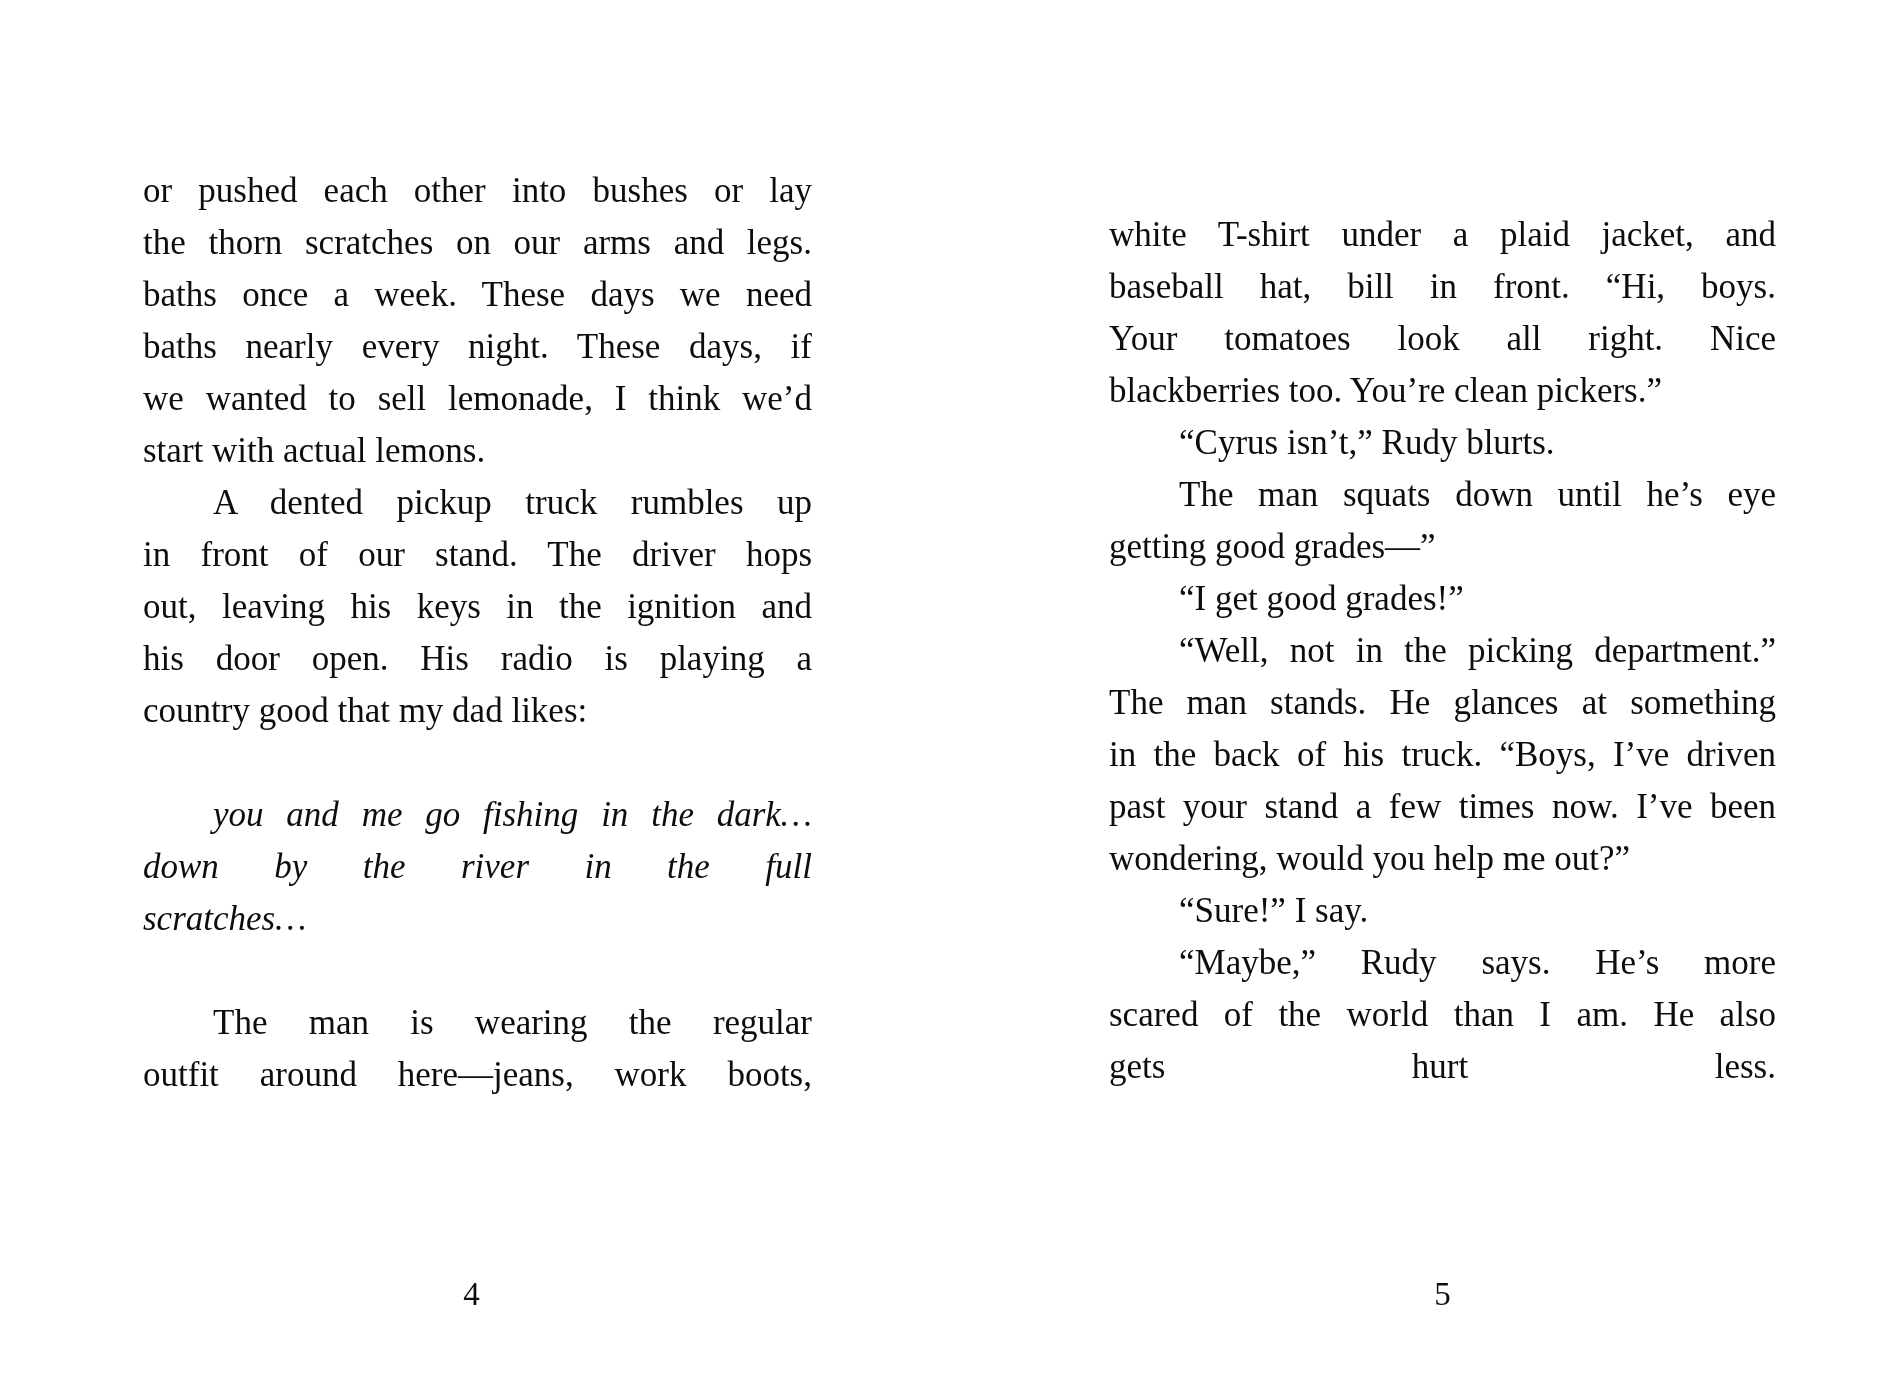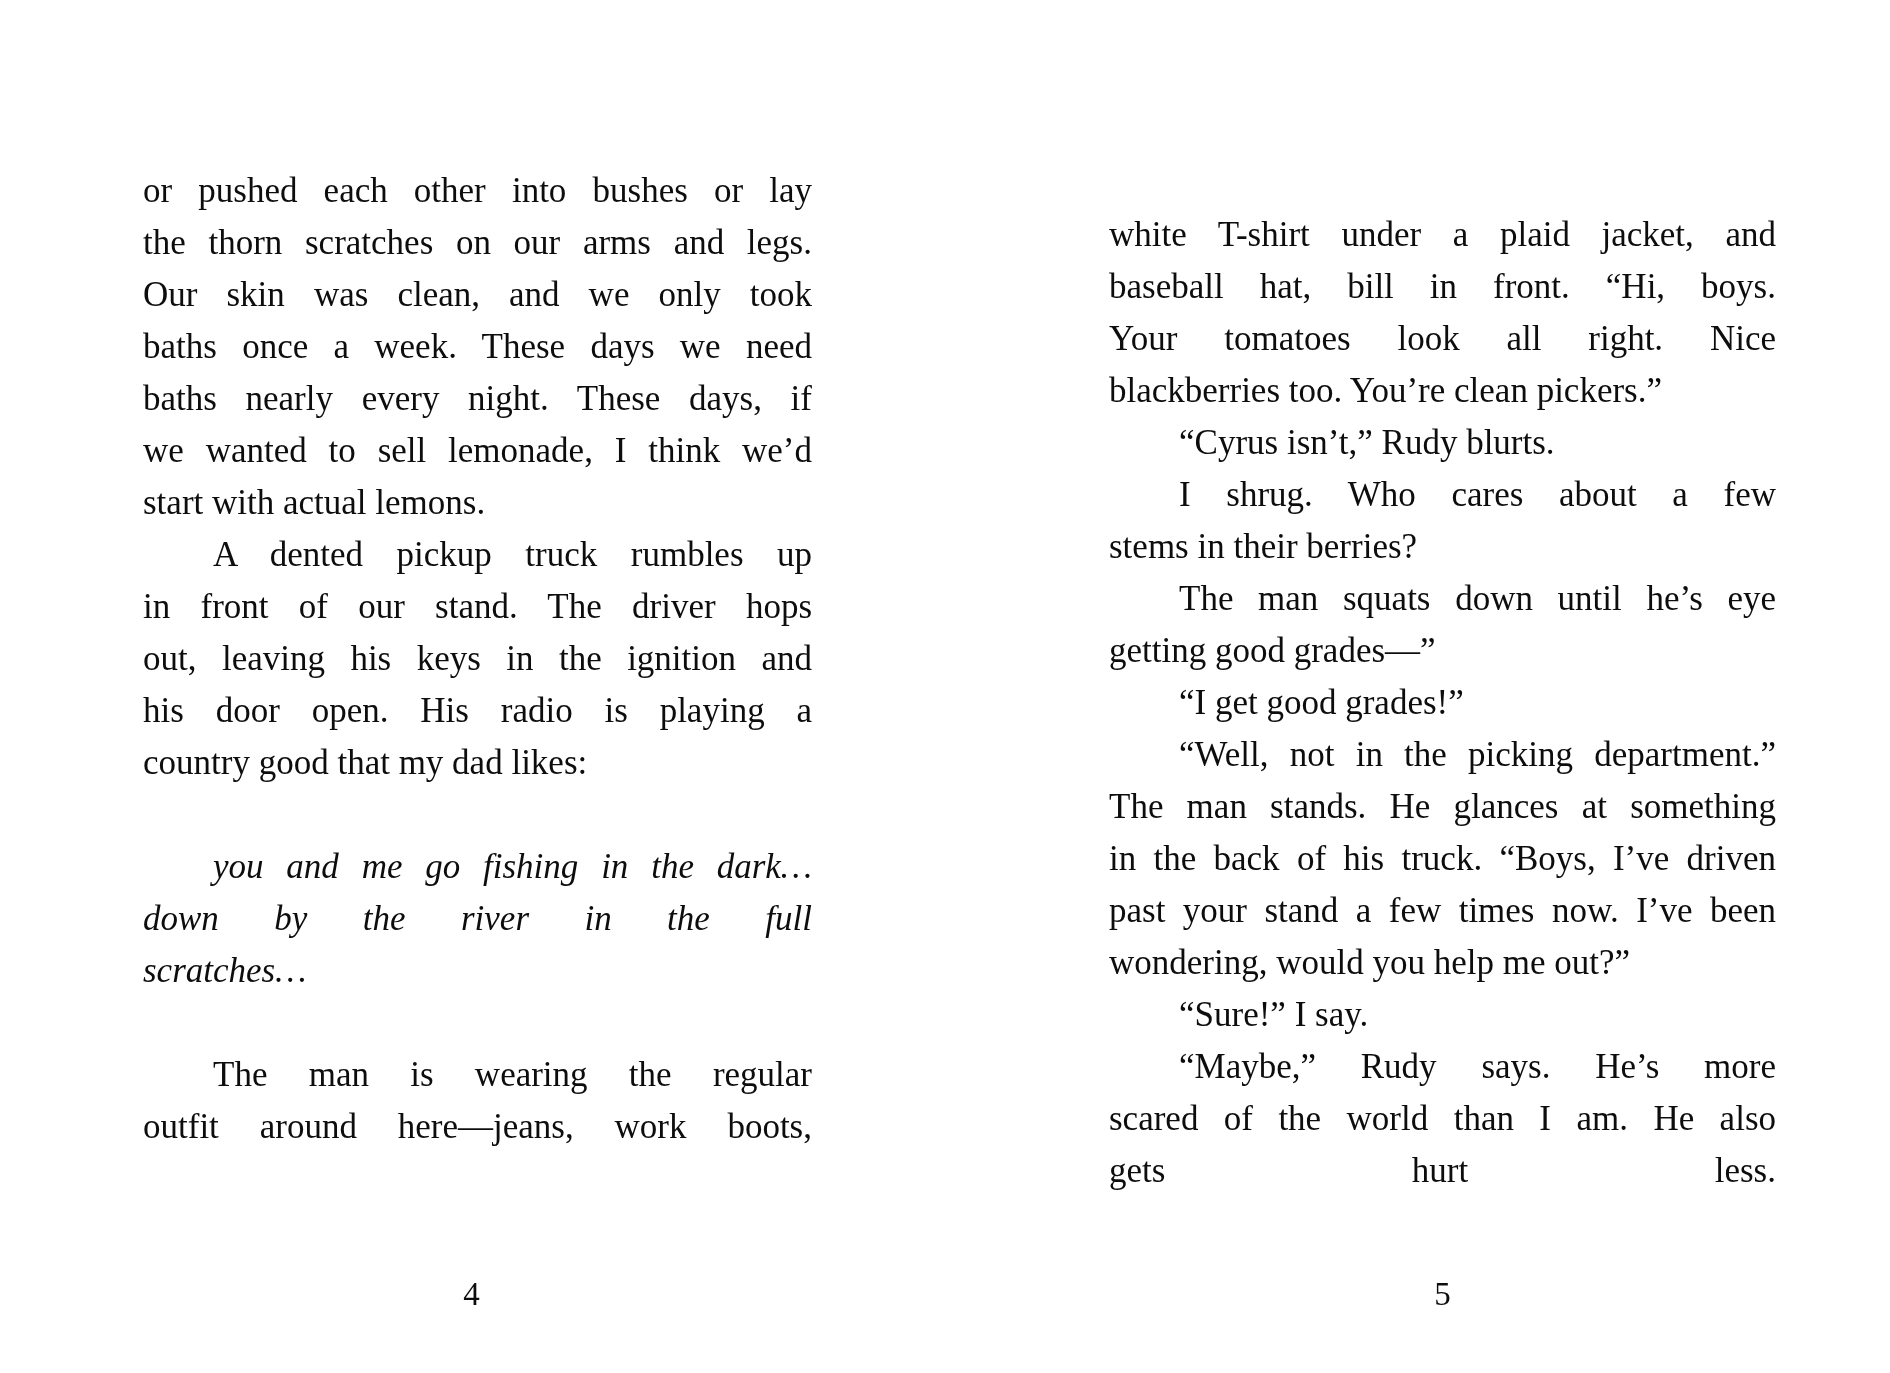--- a/index.html
+++ b/index.html
@@ -56,21 +56,20 @@
 </head>
 <body>
 
 <main>
 
   <section class="page" id="page-left">
     <div class="page-text">
         <div class="para body">
           <div class="line">or pushed each other into bushes or lay</div>
           <div class="line">the thorn scratches on our arms and legs.</div>
-          <div class="line">Our skin was clean, and we only took</div>
           <div class="line">baths once a week. These days we need</div>
           <div class="line">baths nearly every night. These days, if</div>
           <div class="line">we wanted to sell lemonade, I think we’d</div>
           <div class="line last">start with actual lemons.</div>
         </div>
         <div class="para body indent">
           <div class="line">A dented pickup truck rumbles up</div>
           <div class="line">in front of our stand. The driver hops</div>
           <div class="line">out, leaving his keys in the ignition and</div>
           <div class="line">his door open. His radio is playing a</div>
@@ -93,24 +92,20 @@
         <div class="para body">
           <div class="line">white T-shirt under a plaid jacket, and</div>
           <div class="line">baseball hat, bill in front. “Hi, boys.</div>
           <div class="line">Your tomatoes look all right. Nice</div>
           <div class="line last">blackberries too. You’re clean pickers.”</div>
         </div>
         <div class="para body indent">
           <div class="line last">“Cyrus isn’t,” Rudy blurts.</div>
         </div>
         <div class="para body indent">
-          <div class="line">I shrug. Who cares about a few</div>
-          <div class="line last">stems in their berries?</div>
-        </div>
-        <div class="para body indent">
           <div class="line">The man squats down until he’s eye</div>
           <div class="line last">getting good grades—”</div>
         </div>
         <div class="para body indent">
           <div class="line last">“I get good grades!”</div>
         </div>
         <div class="para body indent">
           <div class="line">“Well, not in the picking department.”</div>
           <div class="line">The man stands. He glances at something</div>
           <div class="line">in the back of his truck. “Boys, I’ve driven</div>

